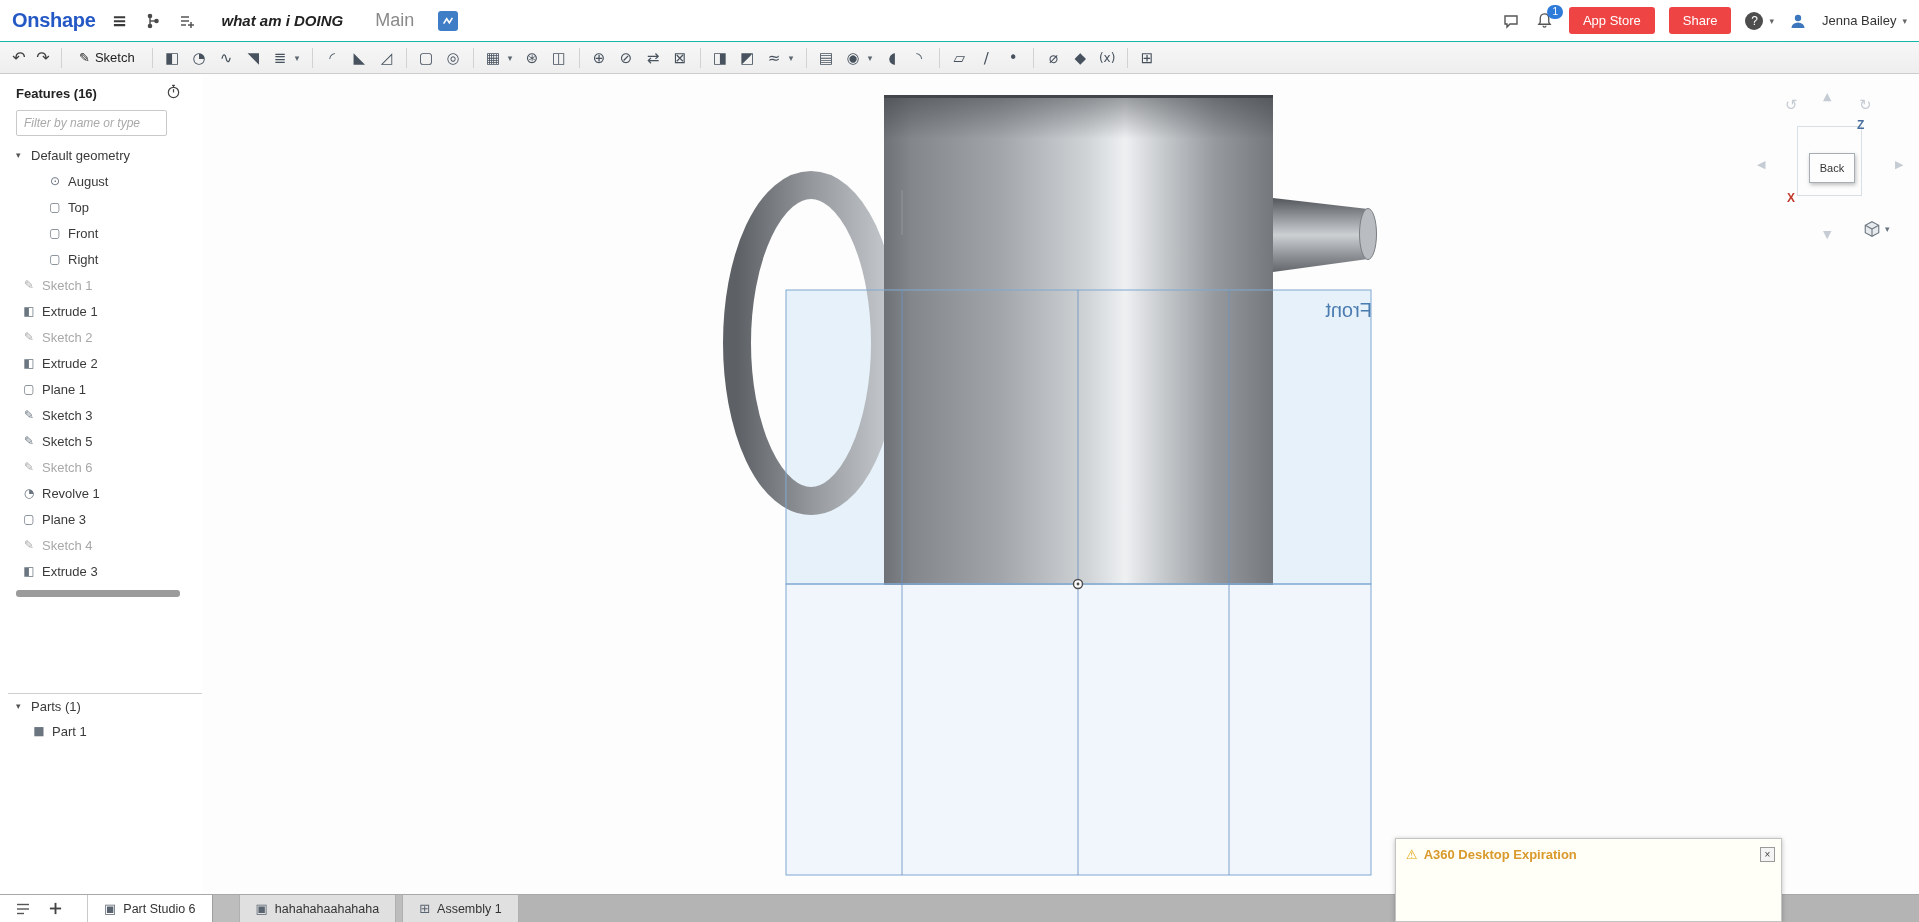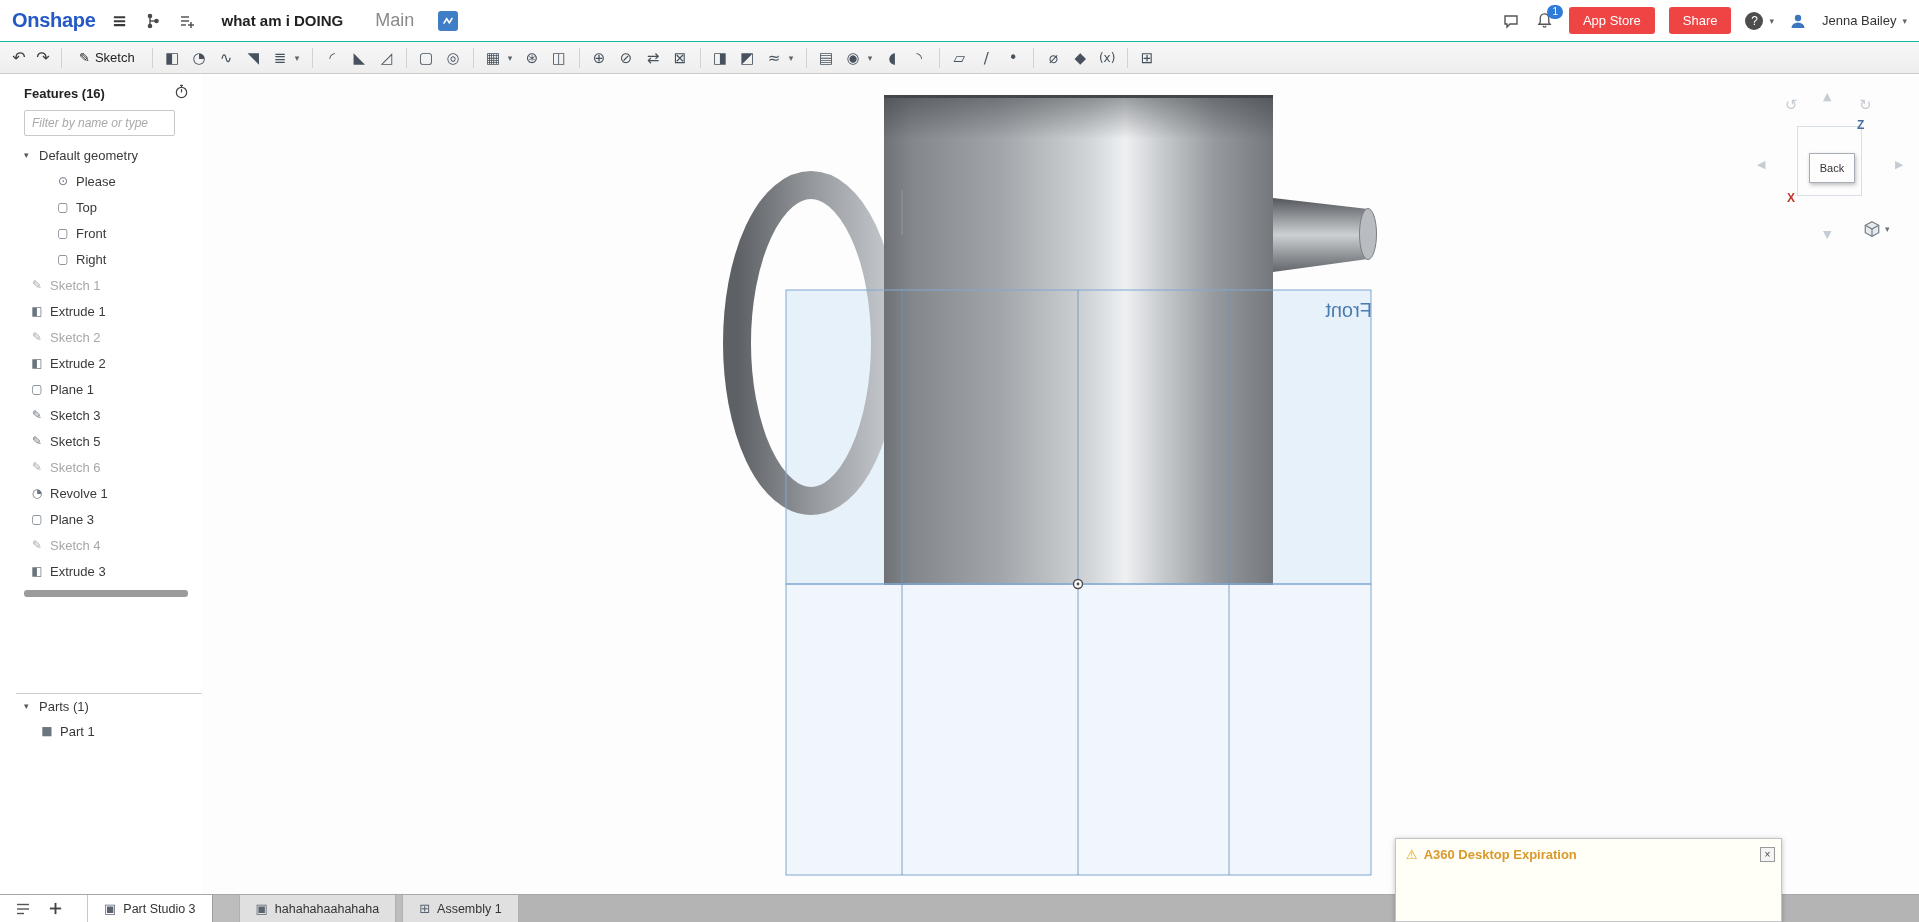--- a/index.html
+++ b/index.html
@@ -6,41 +6,41 @@
   html,body { width:1919px; height:922px; overflow:hidden; font-family:"Liberation Sans","DejaVu Sans",sans-serif; background:#fff; }
   #app { position:relative; width:1919px; height:922px; background:#fff; }
   .glyph, .ti, .ticon { font-family:"DejaVu Sans",sans-serif; }
 
   
   #topbar { position:absolute; left:0; top:0; width:100%; height:42px; background:#fff; border-bottom:1px solid #14b8a6; display:flex; align-items:center; padding:0 12px; }
   .tb-left { display:flex; align-items:center; gap:14px; }
   .logo { font-size:20px; font-weight:bold; color:#2458c5; letter-spacing:-0.3px; cursor:pointer; }
   .tb-ic { width:20px; height:20px; display:flex; align-items:center; justify-content:center; color:#444; cursor:pointer; }
   .hamburger { font-size:18px; font-weight:bold; color:#3a3a3a; }
-  .doc-title { font-size:15px; font-weight:bold; color:#222; margin-left:10px; white-space:nowrap; }
+  .doc-title { font-size:15px; font-weight:bold; color:#222; margin-left:10px; white-space:nowrap;font-style:italic; }
   .workspace { font-size:18px; color:#8a8a8a; margin-left:18px; }
   .a360-badge { width:20px; height:20px; border-radius:3px; background:#3f7ec6; display:flex; align-items:center; justify-content:center; margin-left:10px; }
   .tb-right { margin-left:auto; display:flex; align-items:center; gap:14px; }
   .bell-wrap { position:relative; }
   .badge { position:absolute; top:-6px; right:-8px; background:#2f7bd9; color:#fff; font-size:10px; line-height:1; padding:2px 5px; border-radius:8px; }
   .blue-btn { background:#ef4444; color:#fff; font-size:13px; border:none; border-radius:3px; padding:6px 14px; cursor:pointer; height:27px; }
   .help-circle { width:18px; height:18px; border-radius:50%; background:#4d4d4d; color:#fff; font-size:12px; display:flex; align-items:center; justify-content:center; cursor:pointer; }
   .mini-caret { font-size:9px; color:#666; margin-left:-8px; cursor:pointer; }
   .user-name { font-size:13px; color:#333; cursor:pointer; }
 
   
   #toolbar { position:absolute; left:0; top:42px; width:100%; height:32px; background:linear-gradient(#f7f7f7,#eeeeee); border-bottom:1px solid #cccccc; display:flex; align-items:center; padding:0 8px; gap:2px; }
   .ti { width:25px; height:24px; line-height:24px; text-align:center; font-size:15px; color:#47525e; cursor:pointer; }
   .undo-redo { font-size:16px; color:#3d3d3d; width:22px; }
   .tdiv { width:1px; height:20px; background:#d2d2d2; margin:0 5px; }
   .sketch-btn { display:flex; align-items:center; gap:5px; padding:0 10px; height:24px; font-size:13px; color:#222; cursor:pointer; }
   .tcaret { font-size:9px; color:#5c6670; width:10px; cursor:pointer; }
 
   
-  #feature-panel { position:absolute; left:16px; top:74px; width:202px; bottom:28px; background:#fff; border-right:1px solid #cfcfcf; font-size:13px; color:#3a3a3a; }
+  #feature-panel { position:absolute; left:8px; top:74px; width:202px; bottom:28px; background:#fff; border-right:1px solid #cfcfcf; font-size:13px; color:#3a3a3a; }
   .fp-scrolltrack { position:absolute; right:0; top:0; width:7px; height:612px; background:#f6f6f6; border-left:1px solid #ececec; cursor:pointer; }
   .fp-header { display:flex; align-items:center; padding:10px 10px 4px 8px; }
   .fp-title { font-size:13px; font-weight:bold; color:#222; }
   .fp-clock { margin-left:auto; margin-right:18px; cursor:pointer; }
   .fp-filter { display:block; width:151px; margin:4px 0 6px 8px; height:26px; border:1px solid #c9c9c9; border-radius:2px; font-size:12px; font-style:italic; color:#777; padding:0 7px; outline:none; }
   .fp-filter::placeholder { color:#a9a9a9; font-style:italic; }
   .frow { height:26px; display:flex; align-items:center; gap:6px; padding-left:14px; cursor:pointer; white-space:nowrap; }
   .frow.group { padding-left:8px; }
   .frow.child { padding-left:40px; }
   .caret { font-size:9px; color:#555; width:9px; }
@@ -222,21 +222,21 @@
       </span>
     </div>
     <input class="fp-filter" type="text" placeholder="Filter by name or type" style="">
 
     <div class="frow group">
       <span class="caret glyph">▾</span>
       <span class="flabel">Default geometry</span>
     </div>
     <div class="frow child">
       <span class="ticon glyph">⊙</span>
-      <span class="flabel">Please</span>
+      <span class="flabel">August</span>
     </div>
     <div class="frow child">
       <span class="ticon glyph">▢</span>
       <span class="flabel">Top</span>
     </div>
     <div class="frow child">
       <span class="ticon glyph">▢</span>
       <span class="flabel">Front</span>
     </div>
     <div class="frow child">
@@ -413,21 +413,21 @@
         <svg width="15" height="15" viewBox="0 0 16 16">
             <g stroke="#444" stroke-width="2" fill="none">
               <line x1="8" y1="2" x2="8" y2="14"></line>
               <line x1="2" y1="8" x2="14" y2="8"></line>
             </g>
           </svg>
       </span>
     </div>
     <div class="tab active">
       <span class="glyph">▣</span>
-      <span>Part Studio 3</span>
+      <span>Part Studio 6</span>
     </div>
     <div class="tab-gap-lg"></div>
     <div class="tab inactive">
       <span class="glyph">▣</span>
       <span>hahahahaahahaha</span>
     </div>
     <div class="tab-gap-sm"></div>
     <div class="tab inactive">
       <span class="glyph">⊞</span>
       <span>Assembly 1</span>

